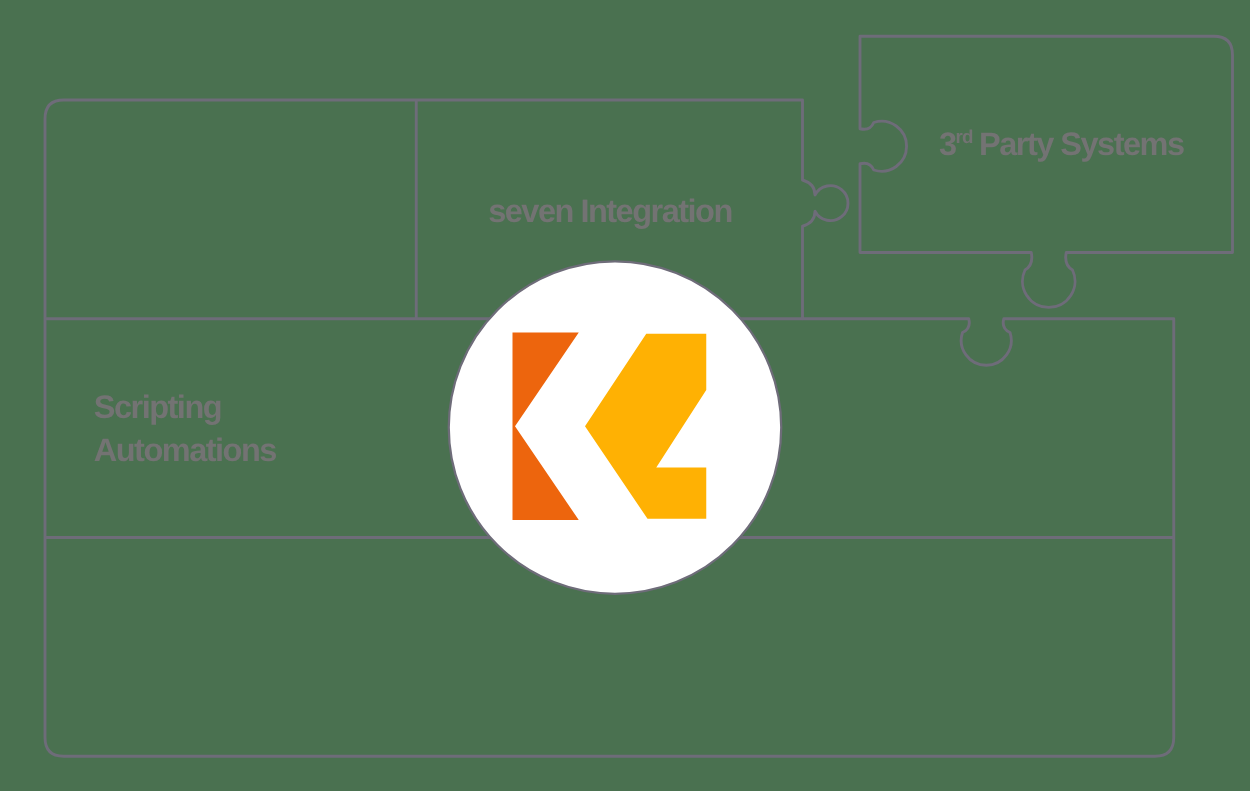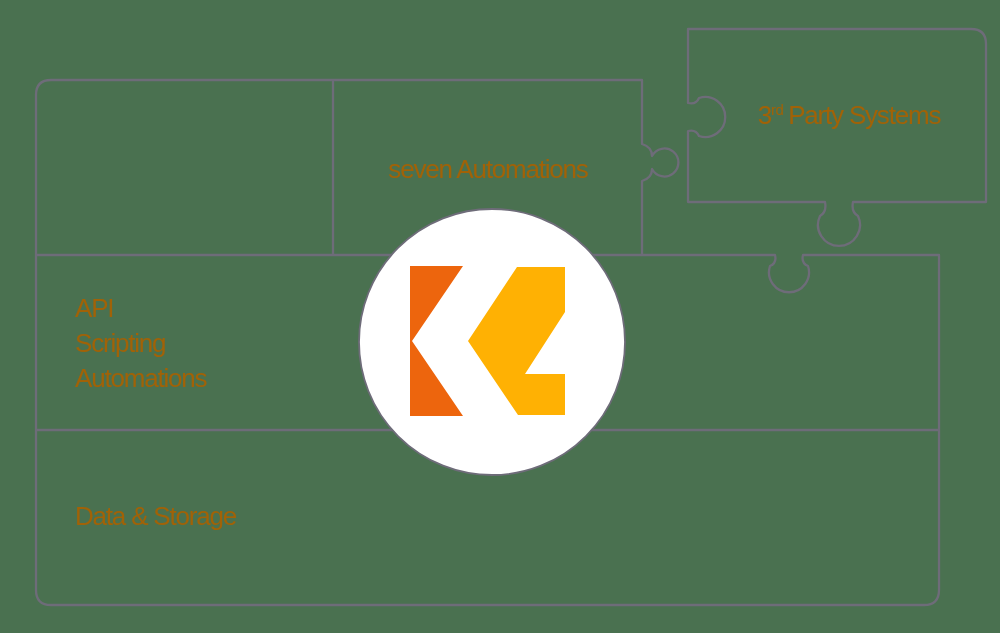--- a/index.html
+++ b/index.html
@@ -6,22 +6,22 @@
   .stage {
     position: relative;
     width: 1000px;
     height: 633px;
     overflow: hidden;
     font-family: "Liberation Sans", "DejaVu Sans", sans-serif;
   }
   .stage svg { position: absolute; inset: 0; display: block; }
   .label {
     position: absolute;
-    color: #a16207;
-    font-weight: normal;
+    color: #737373;
+    font-weight: bold;
     font-size: 26px;
     letter-spacing: -1.2px;
     white-space: nowrap;
     line-height: 1.1;
   }
   .label.centered { transform: translate(-50%, -50%); }
   .label.vcentered { transform: translateY(-50%); }
   .api-block div { line-height: 35px; }
   .sup {
     font-size: 15px;
@@ -60,27 +60,25 @@
              V 29 Z" fill="none" stroke-width="2.3" stroke-linejoin="round" stroke-linecap="round" stroke="#6E6C79"></path>
 
     <circle cx="492" cy="342" r="133" stroke-width="1.8" fill="#FFFFFF" stroke="#6E6C79"></circle>
 
     <path d="M 410,266 H 463 L 412,341 L 463,416 H 410 Z" fill="#ED650D"></path>
 
     <path d="M 517,267 H 565 V 312 L 525,374 H 565 V 415 H 518 L 468,341 Z" fill="#FFB103"></path>
   </svg>
 
 
-  <div class="label centered" style="left:488px; top:169px">seven Automations</div>
+  <div class="label centered" style="left:488px; top:169px">seven Integration</div>
 
   <div class="label centered" style="left:849px; top:115px">
     <span>3</span><span class="sup">rd</span><span class="rest">Party Systems</span>
   </div>
 
   <div class="label vcentered api-block" style="left:75px; top:343px">
-    <div>API</div>
     <div>Scripting</div>
     <div>Automations</div>
   </div>
 
-  <div class="label vcentered" style="left:75px; top:516px">Data &amp; Storage</div>
 
 </div>
 
 </body></html>

